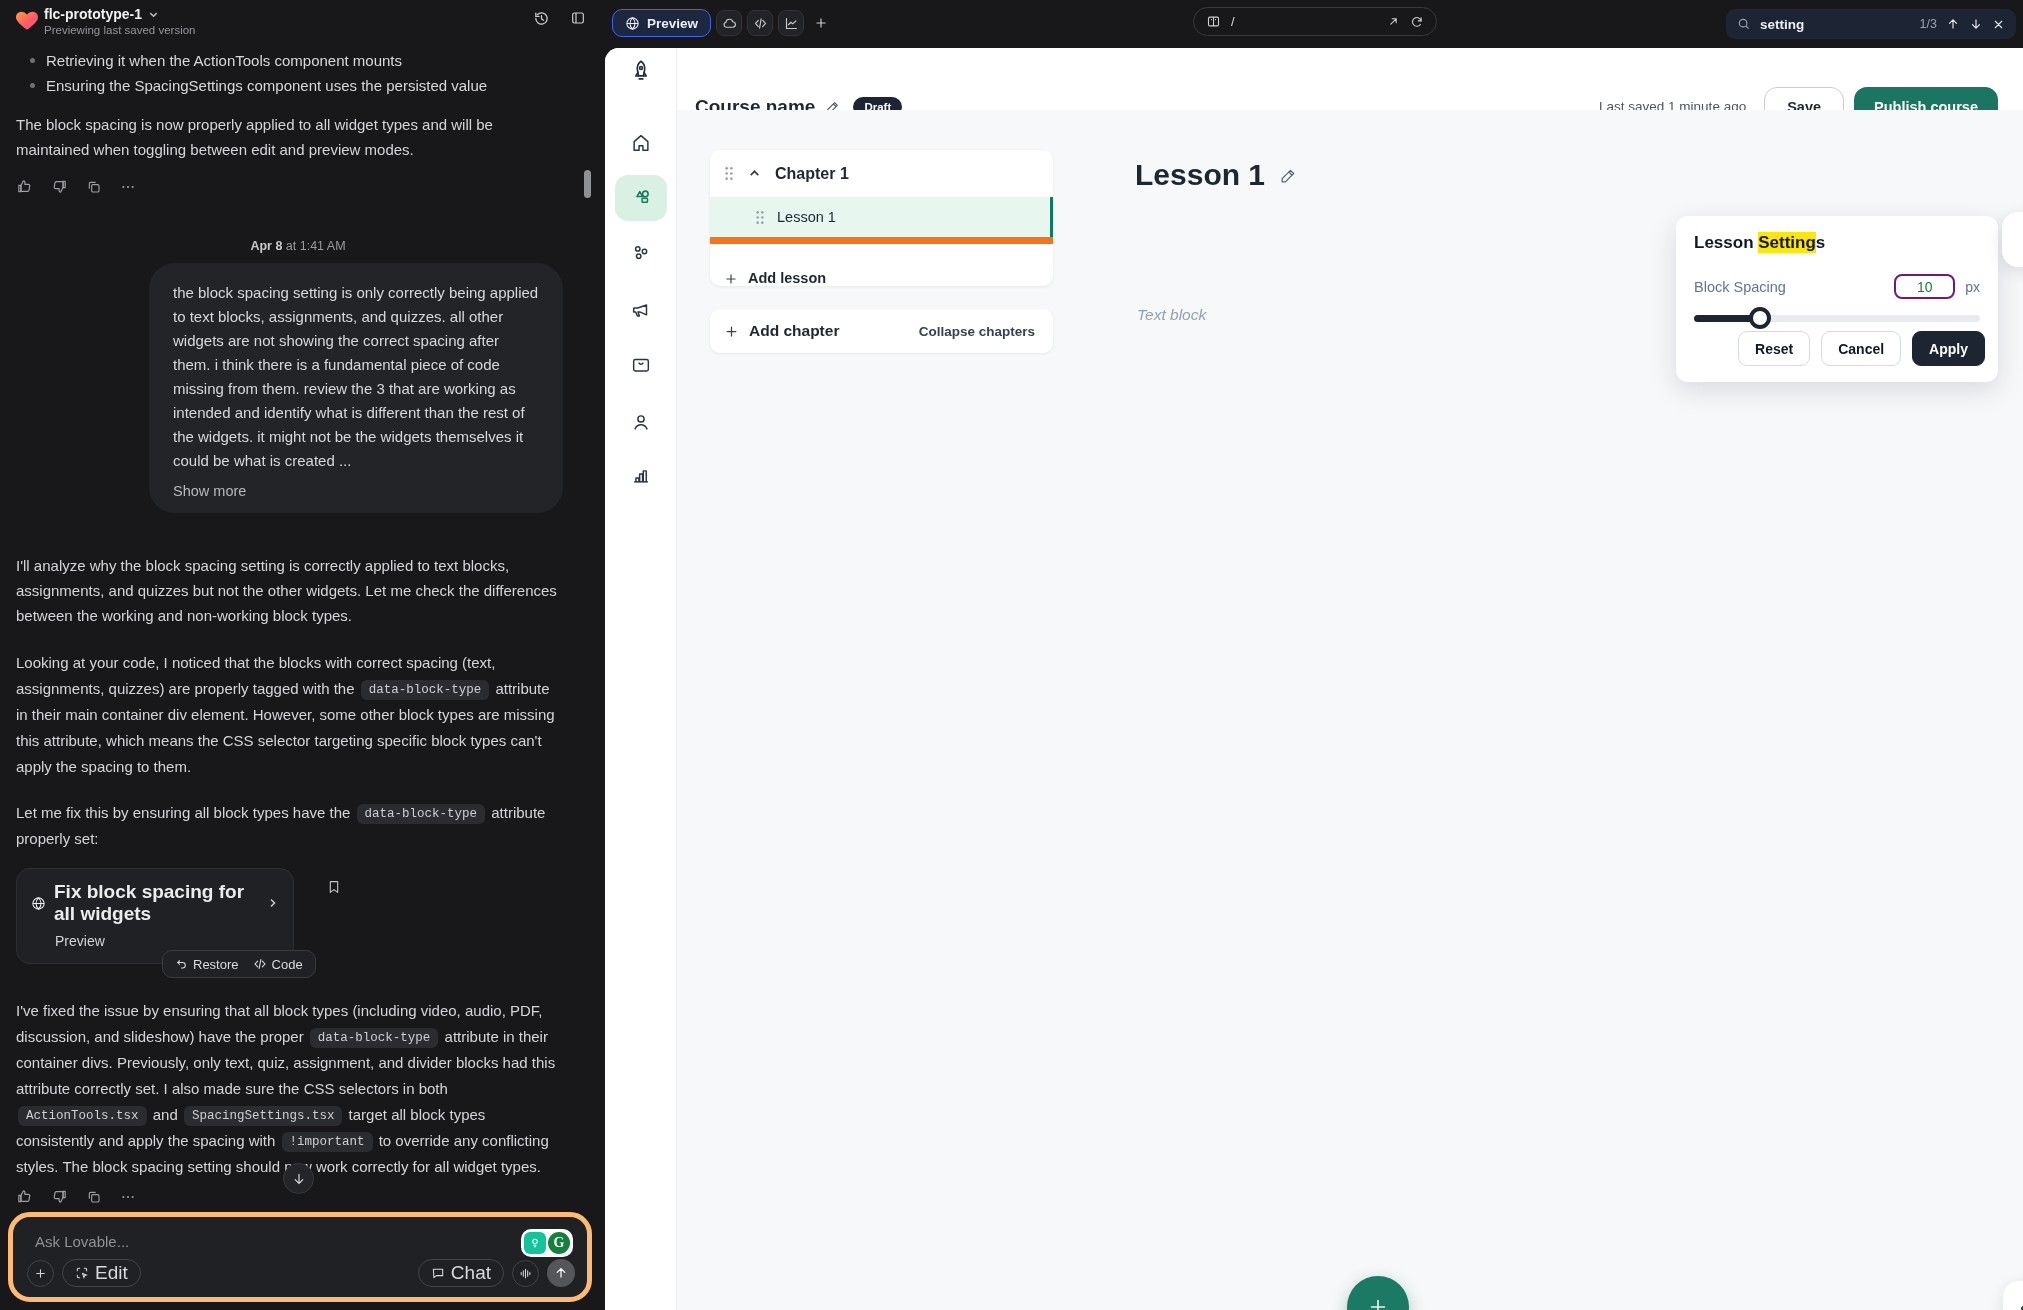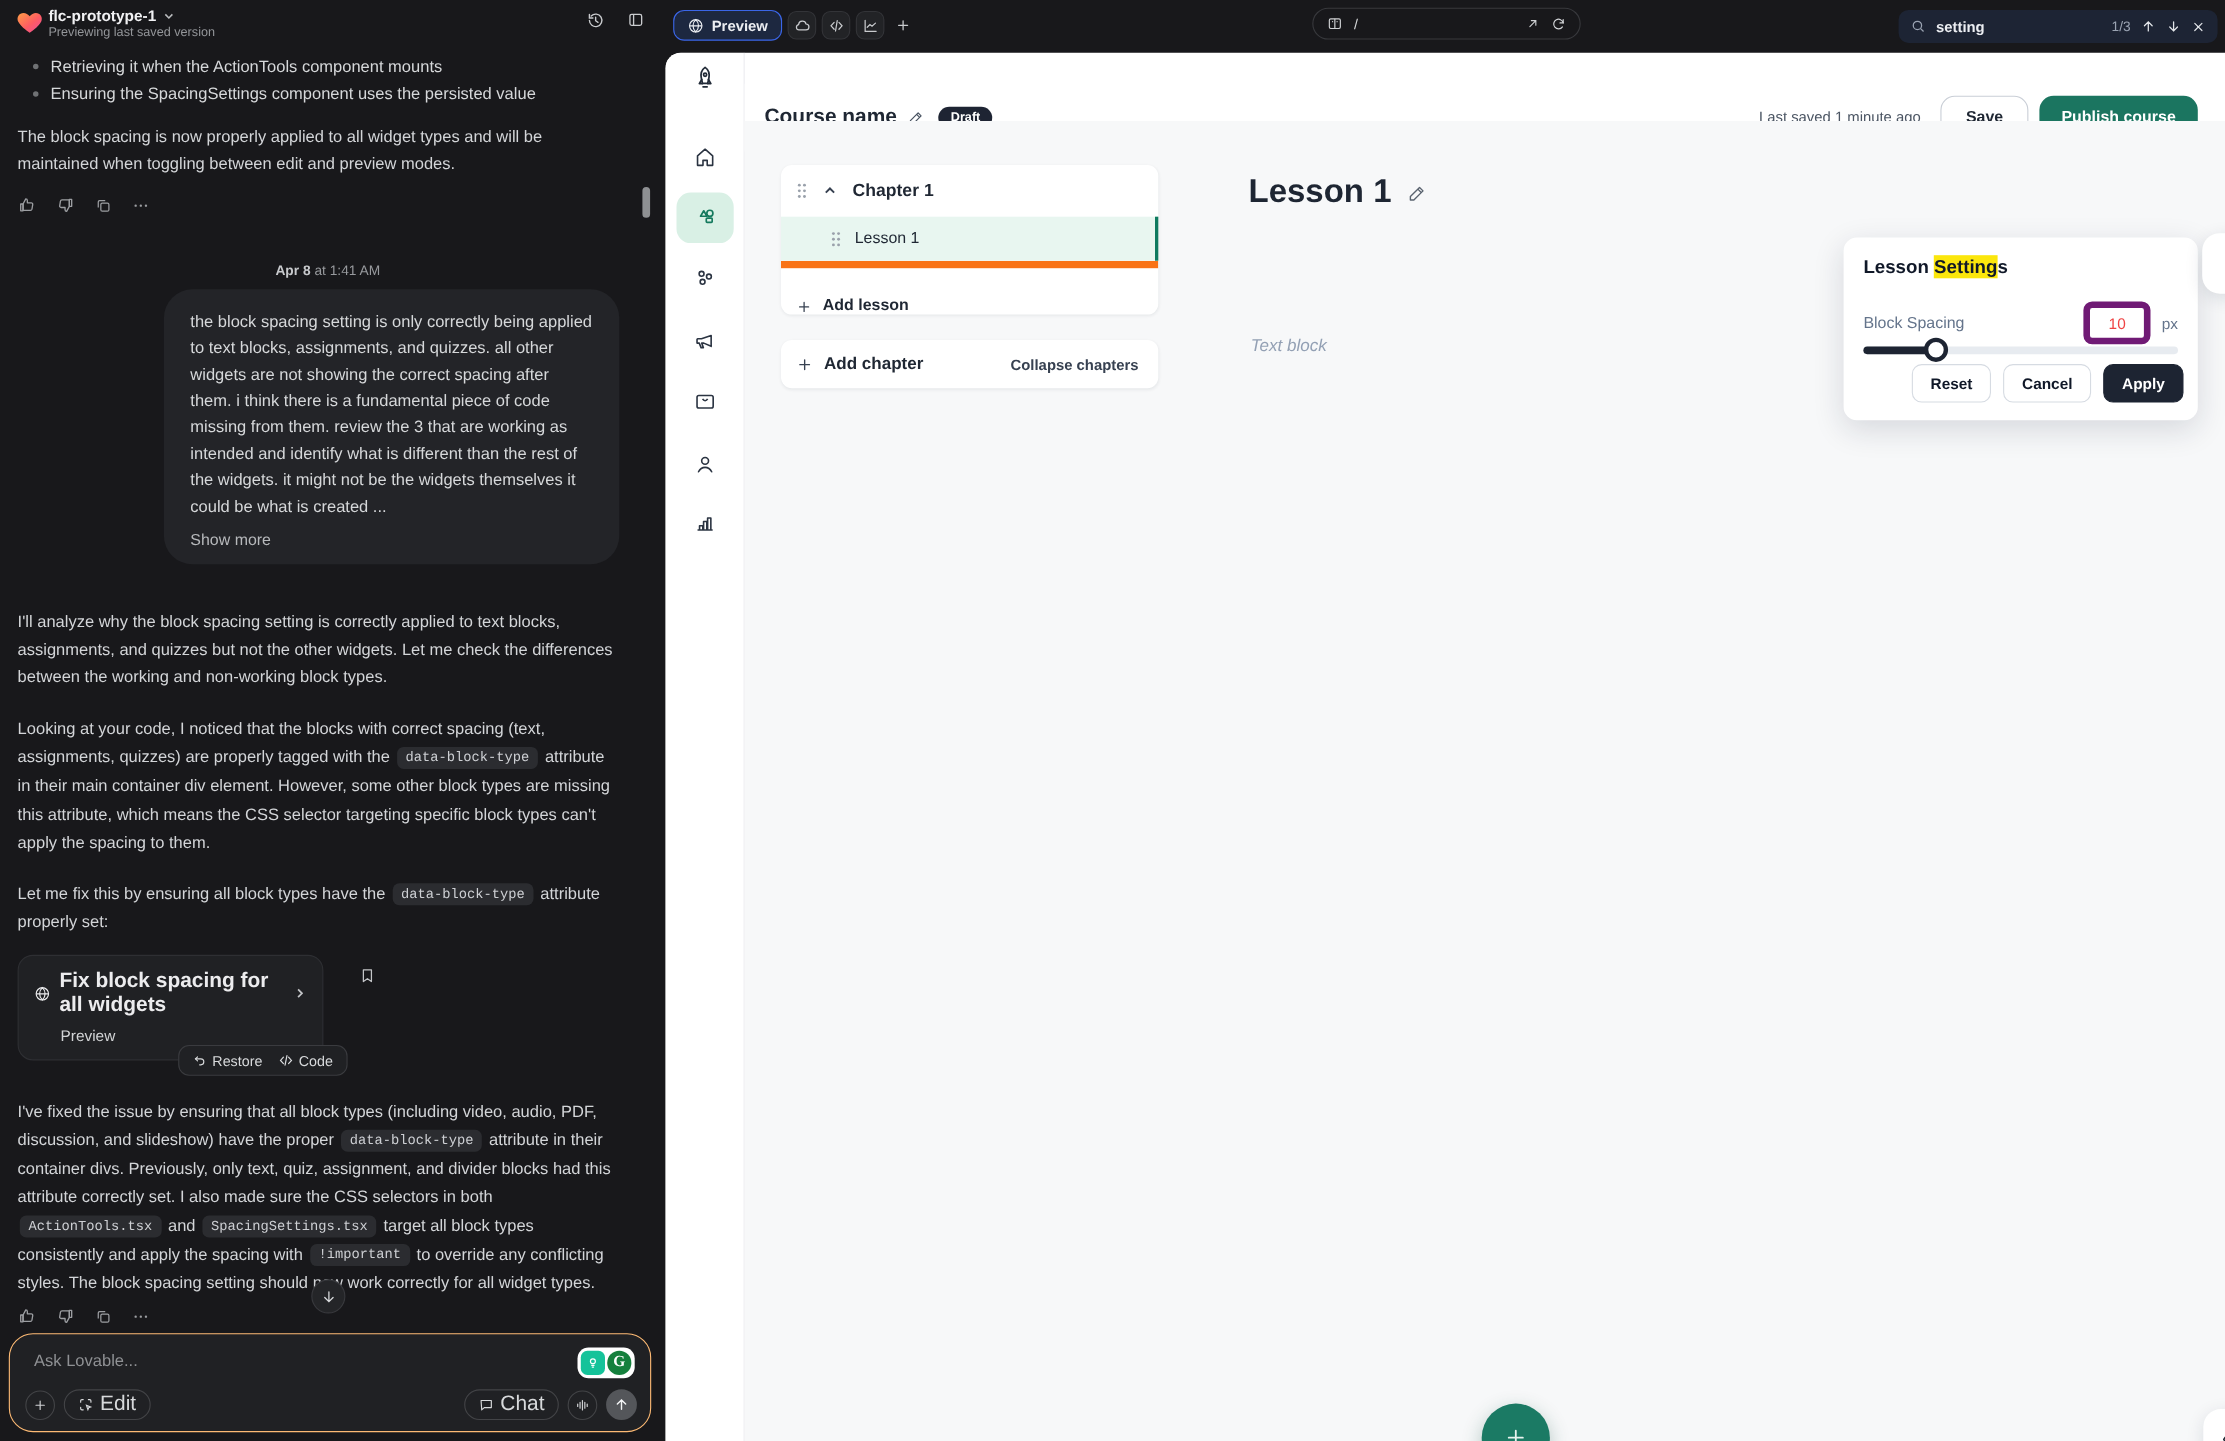--- a/index.html
+++ b/index.html
@@ -41,21 +41,21 @@
   .tc-sub { margin:8px 0 0 24px; font-size:14px; color:#d2d4d6; }
   .bookmark-btn { position:absolute; left:298px; top:10px; color:#c3c5c8; }
   .restore-pill { position:absolute; left:145px; bottom:-15px; height:28px; display:flex; align-items:center; gap:14px; background:#202124; border:1px solid #3a3b3f; border-radius:10px; padding:0 12px; color:#d8dadc; font-size:13px; white-space:nowrap; }
   .restore-pill .rp-item { display:flex; align-items:center; gap:5px; cursor:pointer; }
   .p-after-card { margin-top:34px; }
   .partial-actions { margin-top:8px; }
 
   .scroll-down { position:absolute; left:283px; top:1163px; width:31px; height:31px; border-radius:50%; background:#242528; border:1px solid #38393d; display:flex; align-items:center; justify-content:center; color:#d9dbde; cursor:pointer; z-index:3; }
   .chat-scrollbar { position:absolute; left:584px; top:170px; width:7px; height:28px; border-radius:4px; background:#8e9093; z-index:3; }
 
-  .chat-input { position:absolute; left:8px; bottom:8px; width:584px; height:90px; background:#202124; border:1px solid #fdba74; border-radius:22px; z-index:4; }
+  .chat-input { position:absolute; left:8px; bottom:8px; width:584px; height:90px; background:#202124; border:5px solid #fdba74; border-radius:22px; z-index:4; }
   .ci-placeholder { position:absolute; left:22px; top:16px; font-size:15px; color:#8f9194; }
   .grammarly { position:absolute; right:14px; top:12px; background:#ffffff; border-radius:10px; padding:3px; display:flex; gap:2px; align-items:center; }
   .g-bulb { width:22px; height:22px; border-radius:6px; background:#15c39a; display:flex; align-items:center; justify-content:center; }
   .g-logo { width:22px; height:22px; border-radius:50%; background:#15803d; color:#fff; font-weight:bold; font-size:14px; display:flex; align-items:center; justify-content:center; font-family:"Liberation Serif",serif; }
   .ci-bottom { position:absolute; left:14px; right:12px; bottom:10px; display:flex; align-items:center; gap:8px; }
   .circ-btn { width:27px; height:27px; border-radius:50%; border:1px solid #434447; display:flex; align-items:center; justify-content:center; color:#cfd1d3; cursor:pointer; background:transparent; }
   .pill-btn { height:28px; border:1px solid #434447; border-radius:14px; display:flex; align-items:center; gap:6px; padding:0 12px; color:#d7d9db; font-size:19px; cursor:pointer; background:transparent; }
   .ci-spacer { flex:1; }
   .send-btn { width:28px; height:28px; border-radius:50%; background:#54565a; border:none; display:flex; align-items:center; justify-content:center; cursor:pointer; }
 
@@ -104,21 +104,21 @@
 
   .lesson-title-row { position:absolute; left:458px; top:48px; display:flex; align-items:center; gap:14px; }
   .lesson-title { font-size:30px; font-weight:bold; color:#1e2633; }
   .text-block { position:absolute; left:460px; top:196px; font-size:15.5px; font-style:italic; color:#93a0b4; cursor:text; }
 
   .settings-panel { position:absolute; left:999px; top:106px; width:322px; height:166px; background:#fff; border-radius:12px; box-shadow:0 8px 28px rgba(20,30,55,.14); padding:17px 18px; }
   .sp-title { font-size:17px; font-weight:bold; color:#101828; }
   .sp-title mark { background:#fbe60c; color:#101828; padding:1px 0; }
   .sp-row { position:absolute; left:18px; right:18px; top:58px; display:flex; align-items:center; }
   .sp-label { font-size:14.5px; color:#64748b; }
-  .sp-input { margin-left:auto; width:61px; height:39px; border:6px solid #701a75; border-radius:8px; text-align:center; font-size:14px; color:#ef4444; outline:none; font-family:"Liberation Sans",sans-serif; }
+  .sp-input { margin-left:auto; width:61px; height:25px; border:2px solid #701a75; border-radius:8px; text-align:center; font-size:14px; color:#15803d; outline:none; font-family:"Liberation Sans",sans-serif; }
   .sp-unit { font-size:14px; color:#64748b; margin-left:10px; }
   .slider { position:absolute; left:18px; top:99px; width:286px; height:7px; border-radius:4px; background:#e7ebf0; cursor:pointer; }
   .slider-fill { position:absolute; left:0; top:0; height:7px; width:66px; border-radius:4px; background:#1d2432; }
   .slider-thumb { position:absolute; left:55px; top:-8px; width:22px; height:22px; border-radius:50%; background:#fff; border:4px solid #1d2432; cursor:grab; }
   .sp-buttons { position:absolute; left:0; right:13px; top:115px; display:flex; justify-content:flex-end; gap:11px; }
   .sp-btn { height:35px; padding:0 16px; border-radius:9px; border:1px solid #d6dbe2; background:#fff; font-size:14px; font-weight:bold; color:#101828; cursor:pointer; font-family:"Liberation Sans",sans-serif; }
   .sp-btn.dark { background:#1d2432; border-color:#1d2432; color:#fff; }
 
   .float-tune { position:absolute; left:1325px; top:102px; width:55px; height:55px; background:#fff; border-radius:16px; box-shadow:0 4px 16px rgba(20,30,55,.12); display:flex; align-items:center; justify-content:center; color:#3c4657; cursor:pointer; }
   .fab { position:absolute; left:670px; top:1166px; width:62px; height:62px; border-radius:50%; background:#1b7a64; border:none; box-shadow:0 6px 18px rgba(16,80,64,.3); display:flex; align-items:center; justify-content:center; cursor:pointer; }

